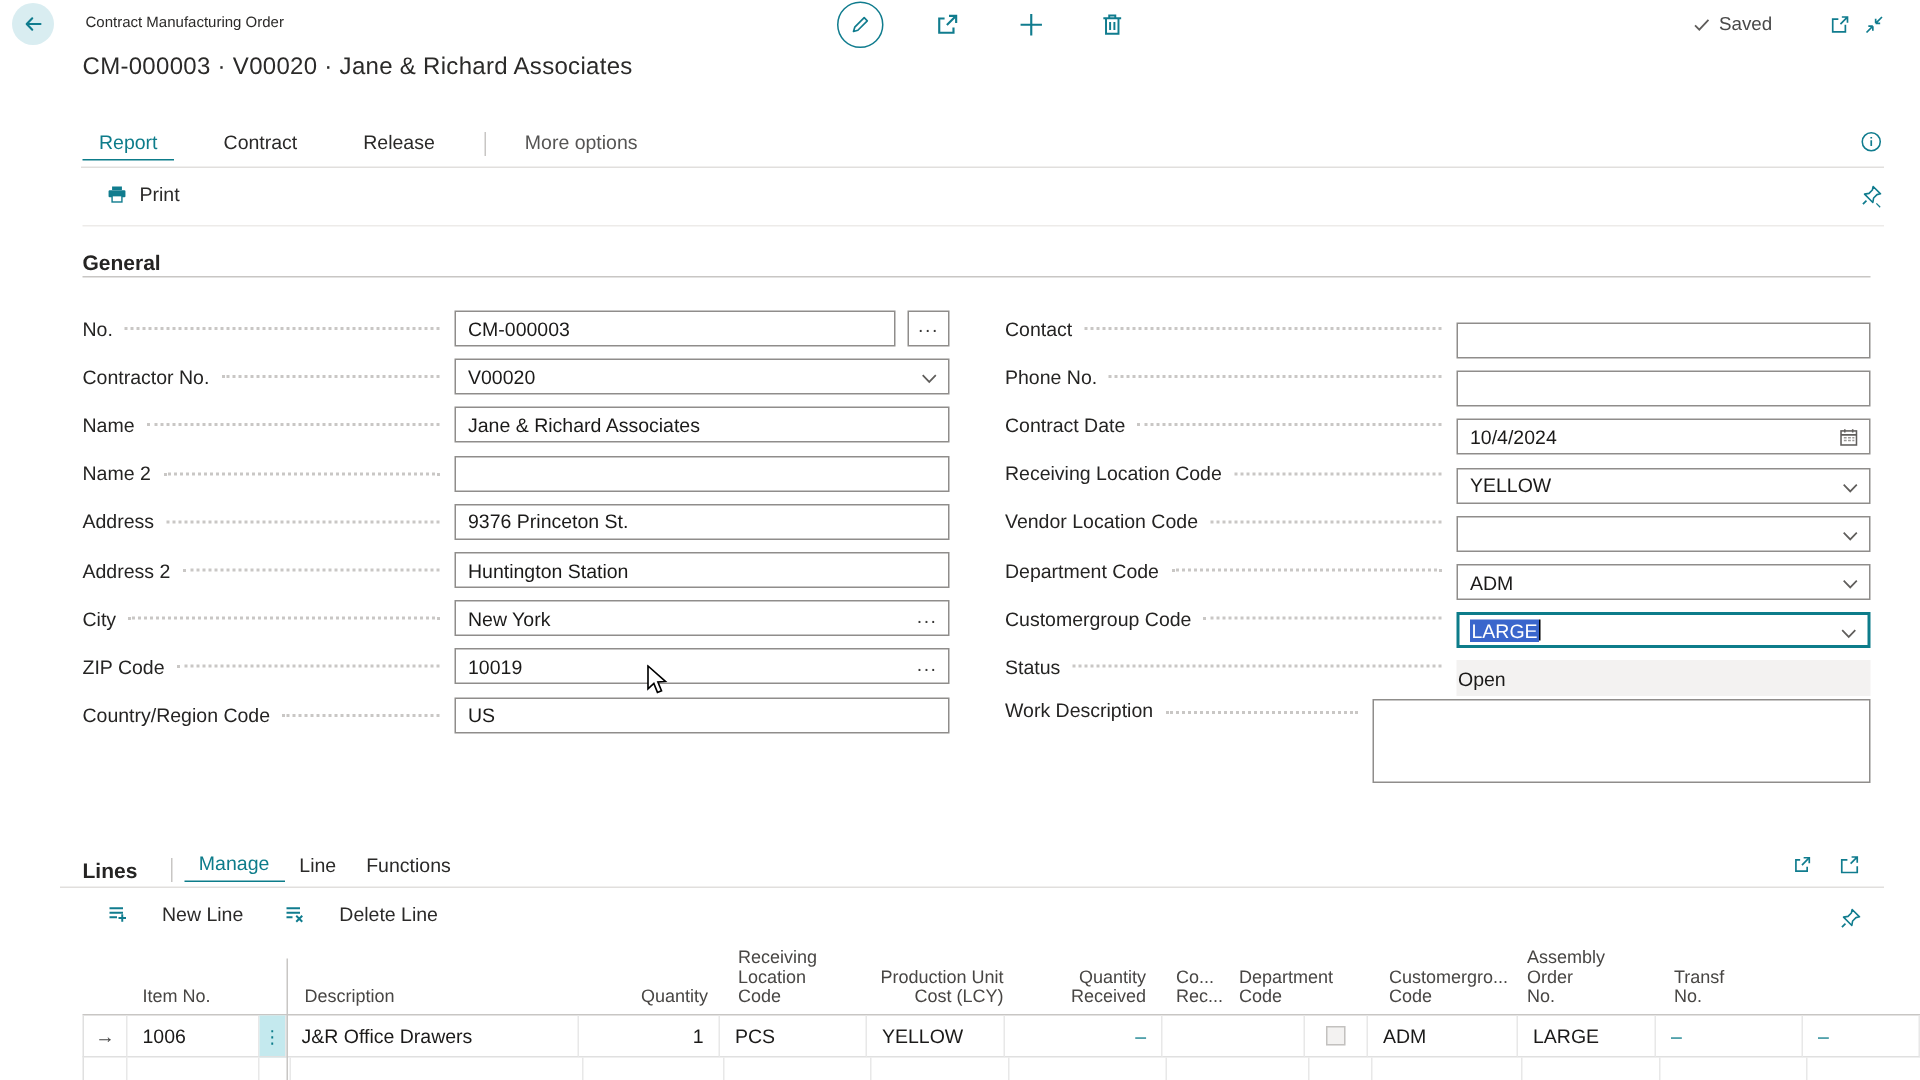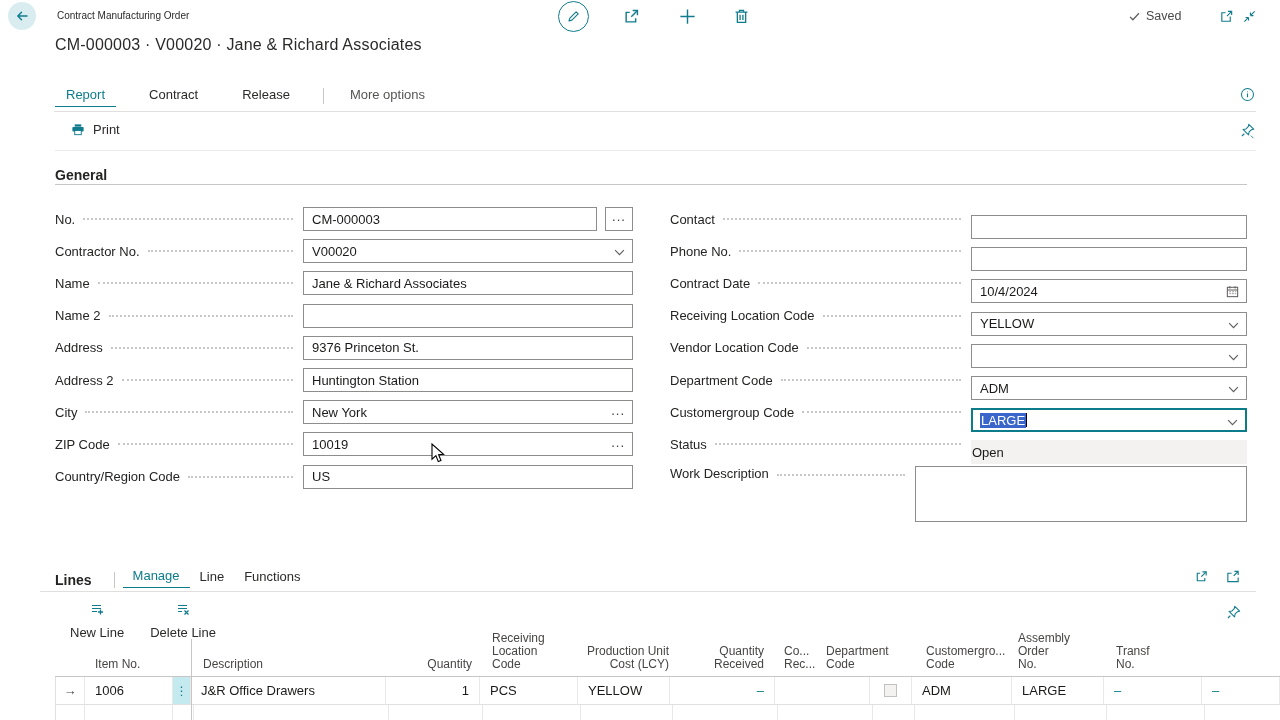--- a/index.html
+++ b/index.html
@@ -75,21 +75,21 @@
   
   .lines-head { left:55px; top:567px; display:flex; align-items:flex-end; font-size:13px; }
   .lines-title { font-size:14px; font-weight:bold; margin-right:22px; }
   .ltab { margin-right:0; padding:1px 10px 4px 10px; color:#2b2a29; cursor:pointer; }
   .ltab.active { color:#0d7c8a; border-bottom:1.5px solid #0d7c8a; }
   .lines-head .vdiv { margin:2px 0 0 0; }
   .lh-ic { top:569px; width:17px; height:15px; cursor:pointer; }
   .hair3 { left:40px; top:591px; width:1216px; height:1px; background:#e1dfdd; }
   .l-toolbar { left:70px; top:601px; display:flex; align-items:center; gap:26px;
     font-size:13px; color:#2b2a29; }
-  .tool-btn { display:flex; align-items:center; gap:8px; cursor:pointer;flex-direction:column; }
+  .tool-btn { display:flex; align-items:center; gap:22px; cursor:pointer; }
 
   
   .tbl { left:55px; top:639px; width:1225px; font-size:13px; }
   .tr { display:flex; }
   .th-row { height:38px; align-items:flex-end; border-bottom:1px solid #c8c6c4; }
   .th { font-size:12px; color:#484644; line-height:13px; padding:0 10px 5px 10px; }
   .th.r { text-align:right; }
   .td { height:28px; display:flex; align-items:center; padding:0 10px;
     border-right:1px solid #e8e8e8; border-bottom:1px solid #e0e0e0; color:#1b1a19;
     overflow:hidden; white-space:nowrap; }

